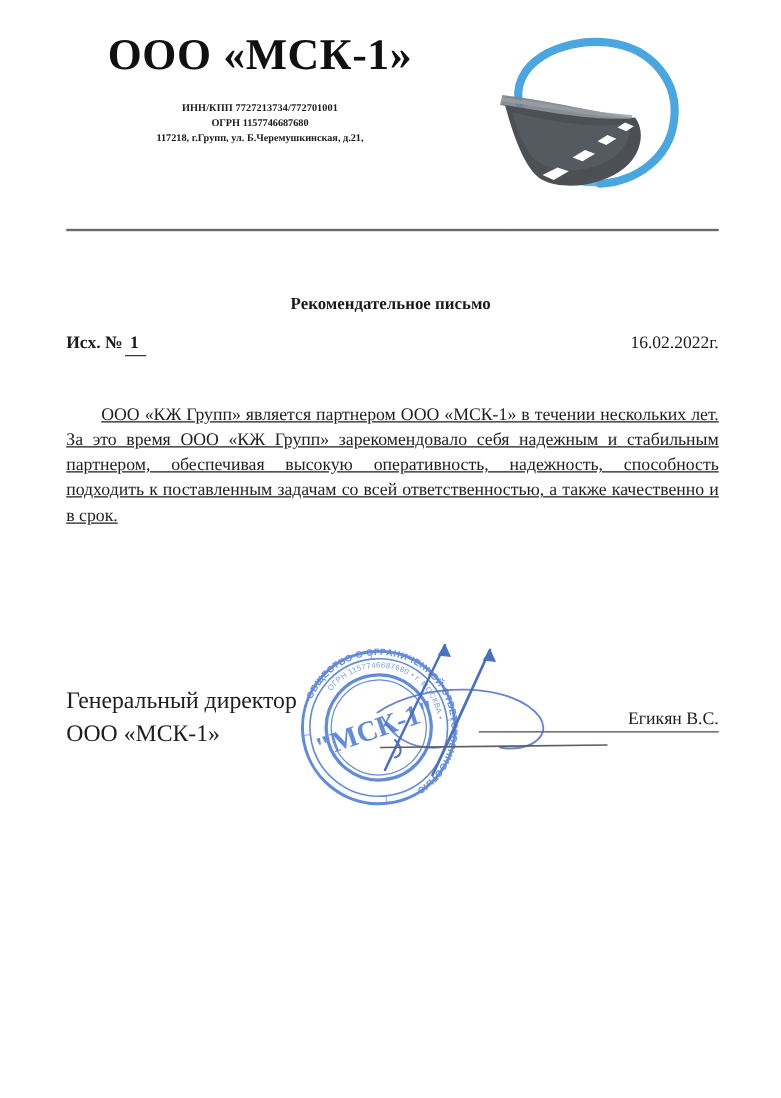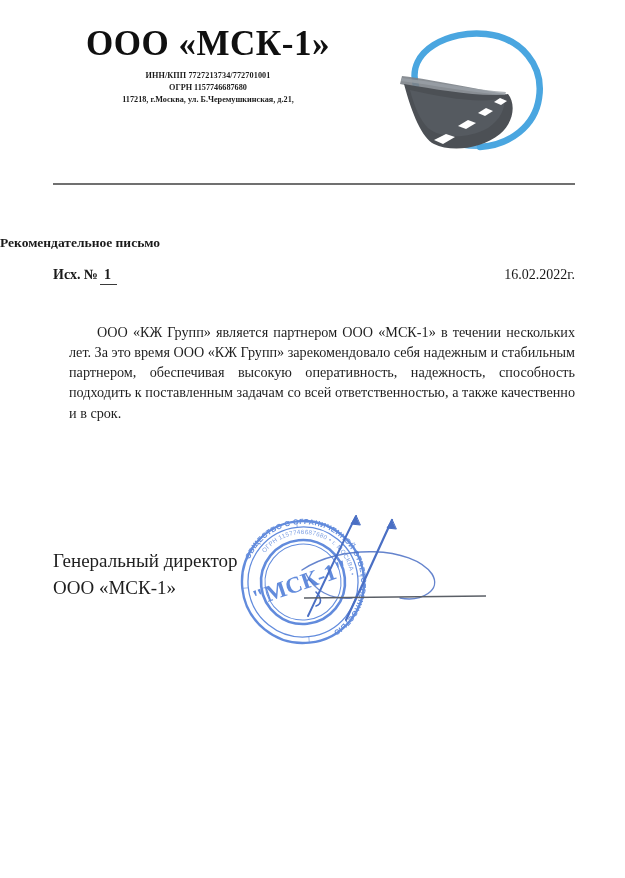--- a/index.html
+++ b/index.html
@@ -44,21 +44,21 @@
     font-family: "Liberation Serif", "DejaVu Serif", serif;
     font-weight: bold;
     font-size: 35px;
     letter-spacing: 0.5px;
     line-height: 1.05;
     color: #101010;
     white-space: nowrap;
   }
 
   .company-details {
-    margin-top: 7px;
+    margin-top: 18px;
     font-family: "Liberation Serif", "DejaVu Serif", serif;
     font-weight: bold;
     font-size: 8.2px;
     line-height: 1.48;
     color: #1b1b1b;
   }
   .company-details div { white-space: nowrap; }
   .detail-inn { letter-spacing: 0.1px; }
 
   
@@ -79,21 +79,21 @@
     height: 2px;
     background: linear-gradient(to bottom, #9a9a9a 0%, #4e4e4e 45%, #8d8d8d 100%);
   }
 
   
   .doc-title {
     position: absolute;
     left: 0;
     top: 235px;
     width: 625px;
-    text-align: left;
+    text-align: center;
     font-weight: bold;
     font-size: 13.5px;
     color: #1a1a1a;
   }
 
   
   .ref-row {
     position: absolute;
     left: 53px;
     top: 267px;
@@ -130,22 +130,23 @@
     position: absolute;
     left: 53px;
     top: 322px;
     width: 522px;
     font-size: 14.2px;
     line-height: 1.42;
     text-align: justify;
     color: #1e1e1e;
   }
   .body-text p {
-    margin: 0 0 16px 16px;
+    margin: 0 0 16px 0;
     text-indent: 28px;
+    text-decoration: underline;
   }
   .body-text p:last-child { margin-bottom: 0; }
 
   
   .sign-block {
     position: absolute;
     left: 53px;
     top: 548px;
     width: 522px;
     height: 120px;
@@ -197,21 +198,21 @@
 
 <div class="page">
 
   <div class="header">
 
     <div class="header-text">
       <div class="company-name">ООО «МСК-1»</div>
       <div class="company-details">
         <div class="detail-inn">ИНН/КПП 7727213734/772701001</div>
         <div>ОГРН  1157746687680</div>
-        <div>117218, г.Москва, ул. Б.Черемушкинская, д.21,</div>
+        <div>117218, г.Групп, ул. Б.Черемушкинская, д.21,</div>
       </div>
     </div>
 
     <div class="logo">
       <svg viewBox="0 0 160 150" width="160" height="150" aria-hidden="true">
 
         <path d="M28 58
                  C 18 22, 62 2, 98 6
                  C 134 10, 156 38, 151 70
                  C 147 98, 122 117, 92 119" fill="none" stroke="#4aa6e0" stroke-width="6.5" stroke-linecap="round"></path>
@@ -252,20 +253,23 @@
   </div>
 
   <div class="body-text">
     <p>ООО «КЖ Групп» является партнером ООО «МСК-1» в течении нескольких лет. За это время ООО «КЖ Групп» зарекомендовало себя надежным и стабильным партнером, обеспечивая высокую оперативность, надежность, способность подходить к поставленным задачам со всей ответственностью, а также качественно и в срок.</p>
   </div>
 
   <div class="sign-block">
     <div class="signer-role">
       <span>Генеральный директор</span><br>
       <span>ООО «МСК-1»</span>
+    </div>
+    <div class="signer-name-wrap">
+      <span class="signer-name">Егикян В.С.</span>
     </div>
   </div>
 
   <div class="stamp">
     <svg viewBox="0 0 150 140" width="150" height="140" aria-hidden="true">
       <defs>
         <path id="ringOuter" d="M75,70 m-58,0 a58,58 0 1,1 116,0 a58,58 0 1,1 -116,0"></path>
         <path id="ringInner" d="M75,70 m-48,0 a48,48 0 1,1 96,0 a48,48 0 1,1 -96,0"></path>
       </defs>
       <g transform="rotate(-6 75 70)" opacity="0.8">

